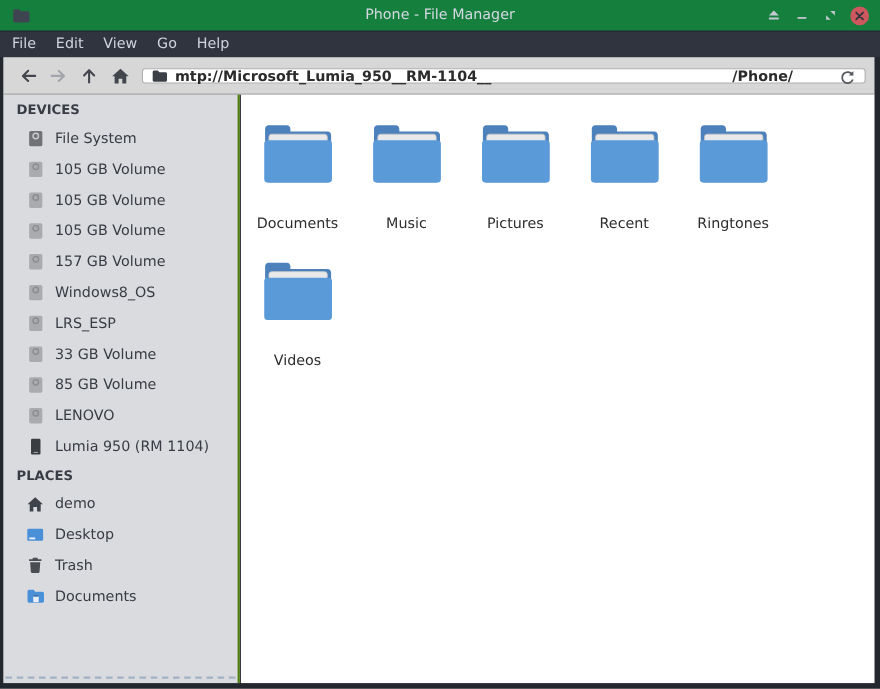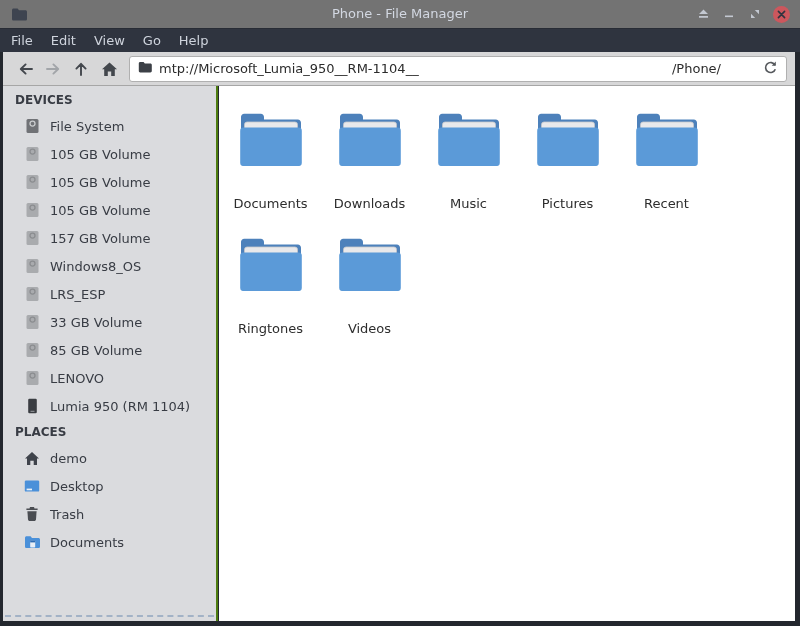--- a/index.html
+++ b/index.html
@@ -5,21 +5,21 @@
   * { margin:0; padding:0; box-sizing:border-box; }
   html,body { background:#555; }
   .window {
     position:relative; width:800px; height:626px; overflow:hidden;
     background:#23272e; font-family:"DejaVu Sans","Liberation Sans",sans-serif;
     -webkit-font-smoothing:antialiased;
   }
   
   .titlebar {
     position:absolute; top:0; left:0; right:0; height:28px;
-    background:#737373; display:flex; align-items:center;
+    background:#15803d; display:flex; align-items:center;
   }
   .app-icon { position:absolute; left:11px; top:6px; }
   .title-text {
     position:absolute; left:0; right:0; text-align:center;
     color:#d3d8e2; font-size:13px; line-height:28px;
   }
   .win-controls { position:absolute; right:6px; top:0; height:28px; display:flex; align-items:center; }
   .win-btn { width:26px; height:28px; display:flex; align-items:center; justify-content:center; cursor:default; }
   .close-circle {
     width:17px; height:17px; border-radius:50%; background:#cc575d;
@@ -33,24 +33,24 @@
   }
   .menu-item { color:#cfd4dd; font-size:13px; padding:0 9px; line-height:23px; }
   
   .toolbar {
     position:absolute; top:52px; left:3px; right:5px; height:34px;
     background:#d7d7d8; border-bottom:1px solid #a6a6a6;
     display:flex; align-items:center; padding-left:8px;
   }
   .nav-btn { width:28px; height:26px; display:flex; align-items:center; justify-content:center; }
   .path-entry {
-    flex:1; margin-left:6px; margin-right:8px; height:26px;
+    flex:1; margin-left:6px; margin-right:8px; height:14px;
     background:#ffffff; border:1px solid #b0b0b0; border-radius:3px;
-    display:flex; align-items:center; padding:0 8px;
-    font-size:13px; color:#2b2b2b;
+    display:flex; align-items:flex-start; padding:0 8px;
+    font-size:13px; color:#2b2b2b;font-weight:bold;
   }
   .path-entry .ficon { margin-right:7px; flex:0 0 auto; }
   .path-main { white-space:nowrap; }
   .path-spacer { flex:1; }
   .path-suffix { white-space:nowrap; }
   .refresh-gap { width:42px; }
   
   .sidebar {
     position:absolute; top:86px; left:3px; width:215px; bottom:5px;
     background:#dadbde; border-right:2px solid #4d7c0f; overflow:hidden;
@@ -328,28 +328,20 @@
               <rect x="4.2" y="19.5" width="61.6" height="38.5" rx="3.2" fill="#5b9ad8"></rect>
             </svg></span>
           <div class="flabel">Documents</div>
         </div>
         <div class="cell">
           <span><svg width="70" height="62" viewBox="0 0 70 62">
               <path d="M5 9c0-1.8 1.4-3.2 3.2-3.2h16.6c1.8 0 3.2 1.4 3.2 3.2v2.6h33.8c1.8 0 3.2 1.4 3.2 3.2v40c0 1.8-1.4 3.2-3.2 3.2H8.2C6.4 58 5 56.6 5 54.8z" fill="#4d81bb"></path>
               <rect x="8.5" y="14" width="53" height="15" rx="2.5" fill="#e9e9eb" stroke="#c6c8cb" stroke-width="0.8"></rect>
               <rect x="4.2" y="19.5" width="61.6" height="38.5" rx="3.2" fill="#5b9ad8"></rect>
             </svg></span>
-          <div class="flabel">Downloads</div>
-        </div>
-        <div class="cell">
-          <span><svg width="70" height="62" viewBox="0 0 70 62">
-              <path d="M5 9c0-1.8 1.4-3.2 3.2-3.2h16.6c1.8 0 3.2 1.4 3.2 3.2v2.6h33.8c1.8 0 3.2 1.4 3.2 3.2v40c0 1.8-1.4 3.2-3.2 3.2H8.2C6.4 58 5 56.6 5 54.8z" fill="#4d81bb"></path>
-              <rect x="8.5" y="14" width="53" height="15" rx="2.5" fill="#e9e9eb" stroke="#c6c8cb" stroke-width="0.8"></rect>
-              <rect x="4.2" y="19.5" width="61.6" height="38.5" rx="3.2" fill="#5b9ad8"></rect>
-            </svg></span>
           <div class="flabel">Music</div>
         </div>
         <div class="cell">
           <span><svg width="70" height="62" viewBox="0 0 70 62">
               <path d="M5 9c0-1.8 1.4-3.2 3.2-3.2h16.6c1.8 0 3.2 1.4 3.2 3.2v2.6h33.8c1.8 0 3.2 1.4 3.2 3.2v40c0 1.8-1.4 3.2-3.2 3.2H8.2C6.4 58 5 56.6 5 54.8z" fill="#4d81bb"></path>
               <rect x="8.5" y="14" width="53" height="15" rx="2.5" fill="#e9e9eb" stroke="#c6c8cb" stroke-width="0.8"></rect>
               <rect x="4.2" y="19.5" width="61.6" height="38.5" rx="3.2" fill="#5b9ad8"></rect>
             </svg></span>
           <div class="flabel">Pictures</div>
         </div>

